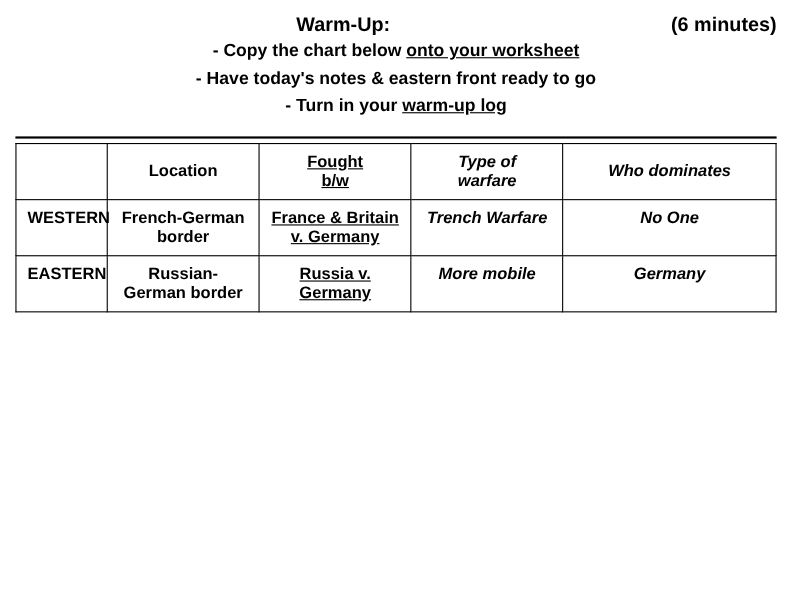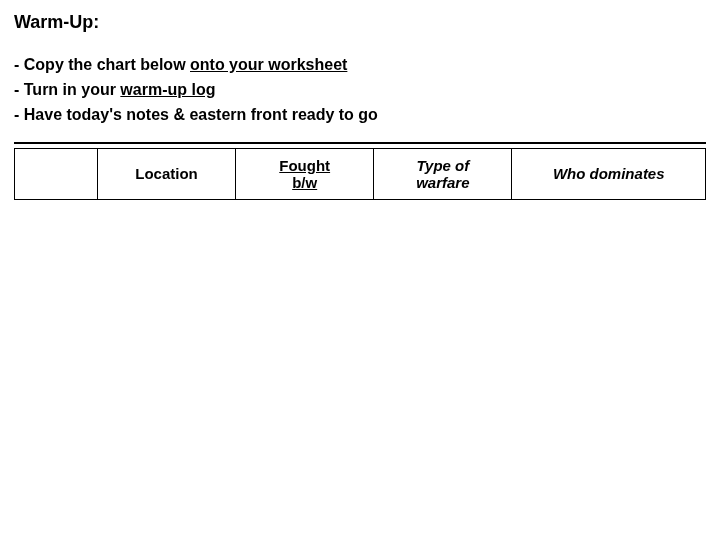--- a/index.html
+++ b/index.html
@@ -1,18 +1,19 @@
 <!DOCTYPE html>
 <html><head>
   <meta charset="utf-8">
   <style>
     * {
       margin: 0;
       padding: 0;
       box-sizing: border-box;
+      text-align: center;
     }
     body {
       width: 720px;
       height: 540px;
       background: #ffffff;
       font-family: Arial, sans-serif;
       font-size: 15px;
       color: #000000;
       overflow: hidden;
     }
@@ -28,21 +29,21 @@
       display: inline;
     }
     .header-line .title-right {
       display: inline;
       float: right;
     }
     .header-bullets {
       font-size: 16px;
       font-weight: bold;
       line-height: 1.55;
-      margin-top: 18px;
+      margin-top: 0;
     }
     .header-bullets .underline {
       text-decoration: underline;
     }
     .divider {
       border: none;
       border-top: 2px solid #000;
       margin: 8px 14px 0 14px;
     }
     .table-wrapper {
@@ -74,42 +75,57 @@
     .col-fought { width: 20%; text-decoration: underline; }
     .col-type   { width: 20%; font-style: italic; }
     .col-who    { width: 28%; font-style: italic; }
   </style>
 </head>
 <body>
 
 <div class="header">
   <div class="header-line">
     <span class="title-left">Warm-Up:</span>
+    <span class="title-right">(6 minutes)</span>
     <div style="clear:both;"></div>
   </div>
   <div class="header-bullets">
     <div>
       <span>- Copy the chart below </span><span class="underline">onto your worksheet</span>
     </div>
+    <div>- Have today's notes &amp; eastern front ready to go</div>
     <div>
       <span>- Turn in your </span><span class="underline">warm-up log</span>
     </div>
-    <div>- Have today's notes &amp; eastern front ready to go</div>
   </div>
 </div>
 
 <hr class="divider">
 
 <div class="table-wrapper">
   <table>
     <thead>
       <tr>
         <th class="col-front"></th>
         <th class="col-loc">Location</th>
         <th class="col-fought">Fought<br>b/w</th>
         <th class="col-type">Type of<br>warfare</th>
         <th class="col-who">Who  dominates</th>
       </tr>
     </thead>
     <tbody>
+      <tr>
+        <td class="col-front">WESTERN</td>
+        <td class="col-loc">French-German border</td>
+        <td class="col-fought">France &amp; Britain v. Germany</td>
+        <td class="col-type">Trench Warfare</td>
+        <td class="col-who">No One</td>
+      </tr>
+      <tr>
+        <td class="col-front">EASTERN</td>
+        <td class="col-loc">Russian-German border</td>
+        <td class="col-fought">Russia v. Germany</td>
+        <td class="col-type">More mobile</td>
+        <td class="col-who">Germany</td>
+      </tr>
     </tbody>
   </table>
 </div>
 
 </body></html>

